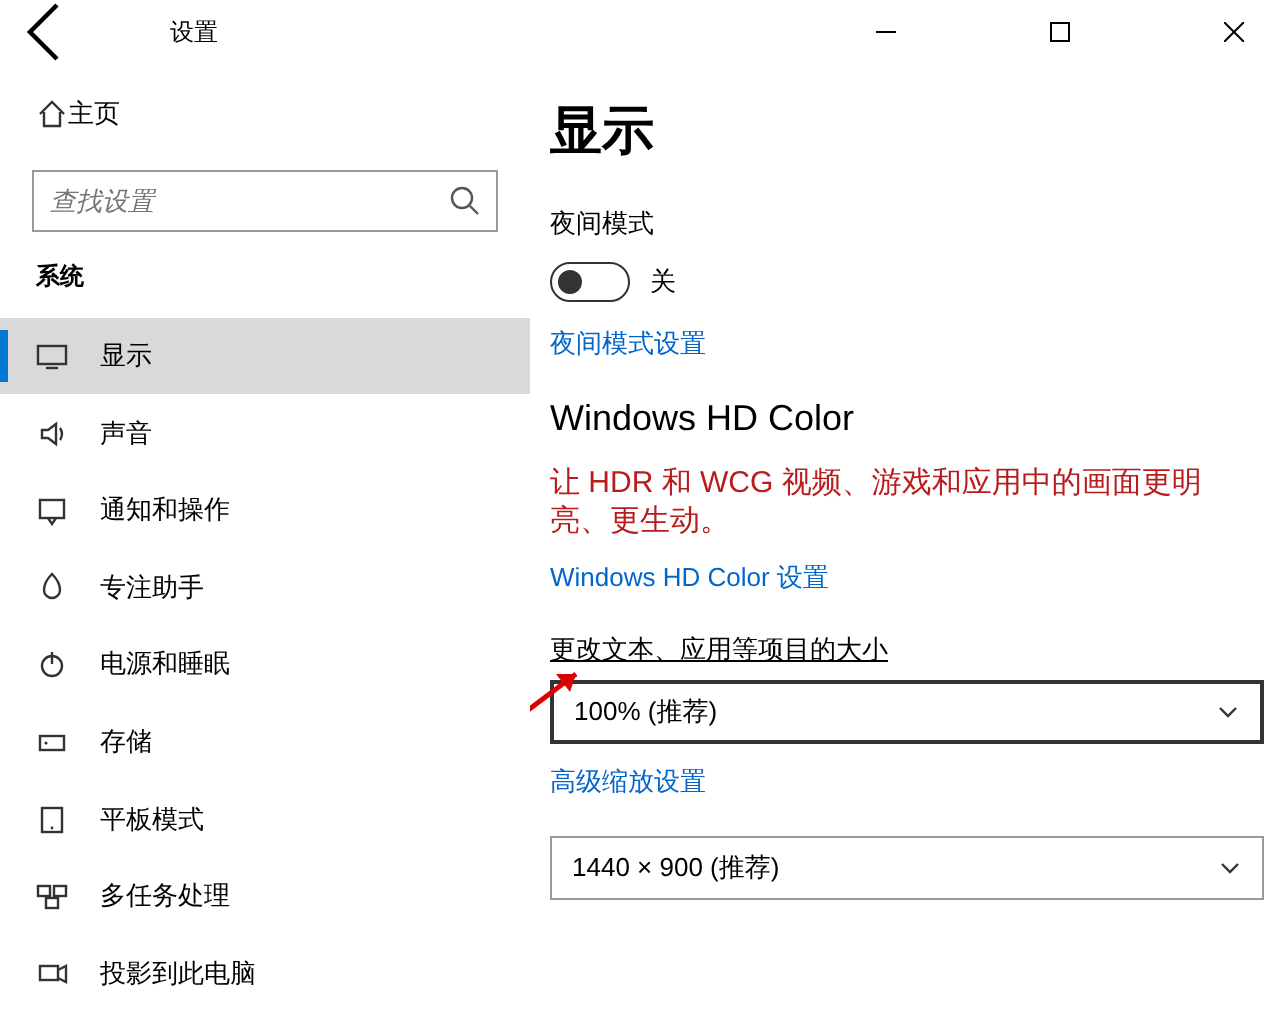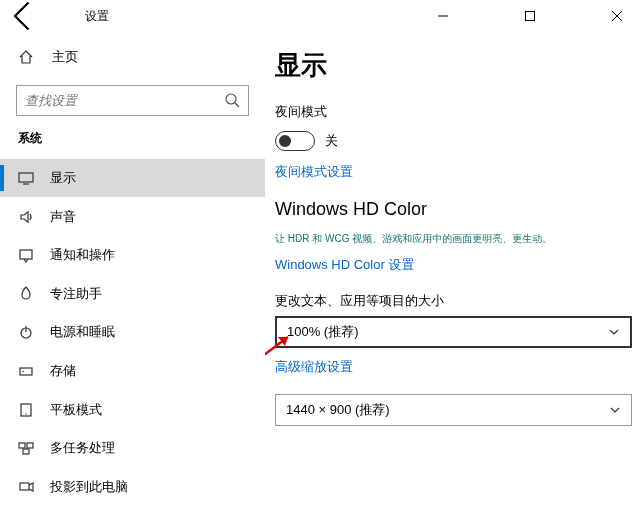--- a/index.html
+++ b/index.html
@@ -38,21 +38,21 @@
 .sidebar {
   width: 265px;
   display: flex;
   flex-direction: column;
   padding-top: 8px;
 }
 .home-row {
   display: flex; align-items: center;
   height: 36px;
   padding-left: 18px;
-  gap: 18px;
+  gap: 0;
   font-size: 13px;
 }
 .home-row svg { width: 16px; height: 16px; }
 .search-wrap {
   margin: 10px 16px 14px 16px;
   border: 1px solid #999;
   height: 32px;
   display: flex; align-items: center;
   padding: 0 8px;
 }
@@ -97,22 +97,22 @@
 .toggle {
   width: 40px; height: 20px; border: 1px solid #333; border-radius: 10px;
   position: relative;
 }
 .toggle::after {
   content: ""; position: absolute; left: 3px; top: 3px;
   width: 12px; height: 12px; border-radius: 50%; background: #333;
 }
 .link { color: #0066cc; font-size: 13px; margin-bottom: 18px; display: block; }
 .subhead { font-size: 18px; font-weight: 400; margin-bottom: 12px; }
-.desc { font-size: 10px; color: #0f766e; margin-bottom: 10px; }
-.label { font-size: 13px; margin-bottom: 6px; margin-top: 4px; }
+.desc { font-size: 15px; color: #b91c1c; margin-bottom: 10px; }
+.label { font-size: 13px; margin-bottom: 6px; margin-top: 4px; text-decoration: underline; }
 .dropdown {
   border: 1px solid #999;
   height: 32px;
   width: 357px;
   display: flex; align-items: center;
   padding: 0 10px;
   justify-content: space-between;
   font-size: 13px;
   margin-bottom: 10px;
 }

